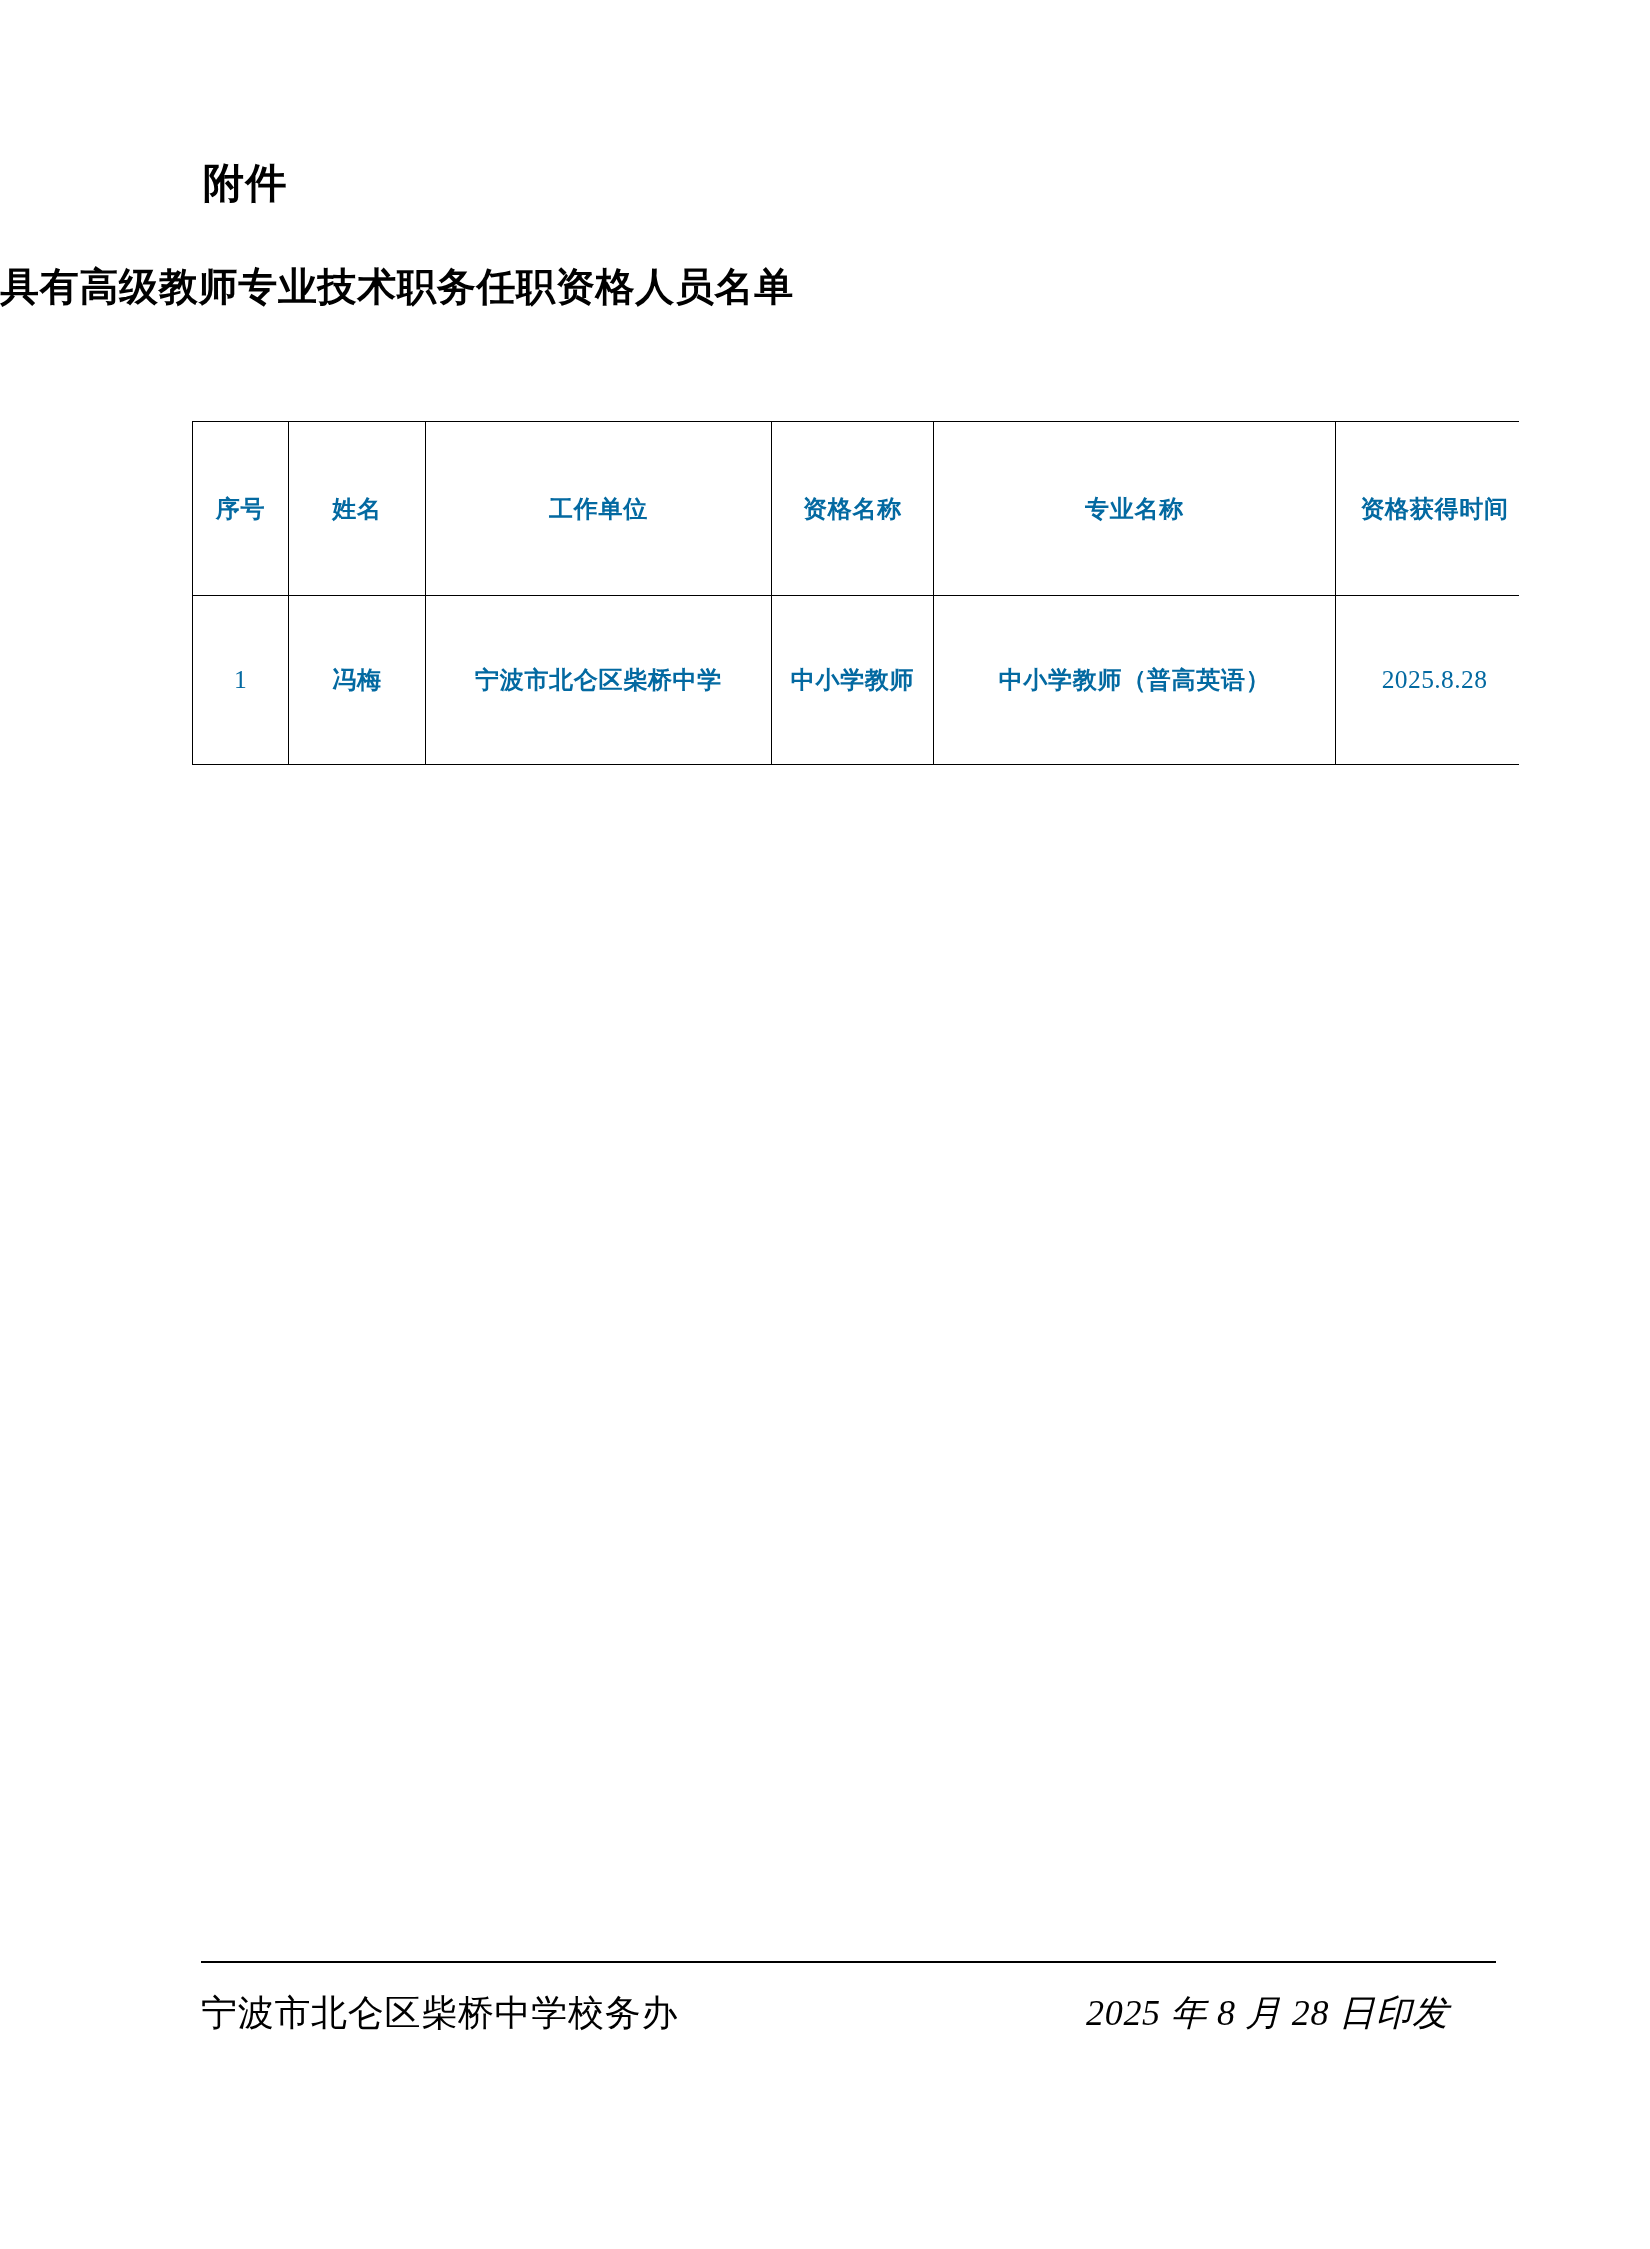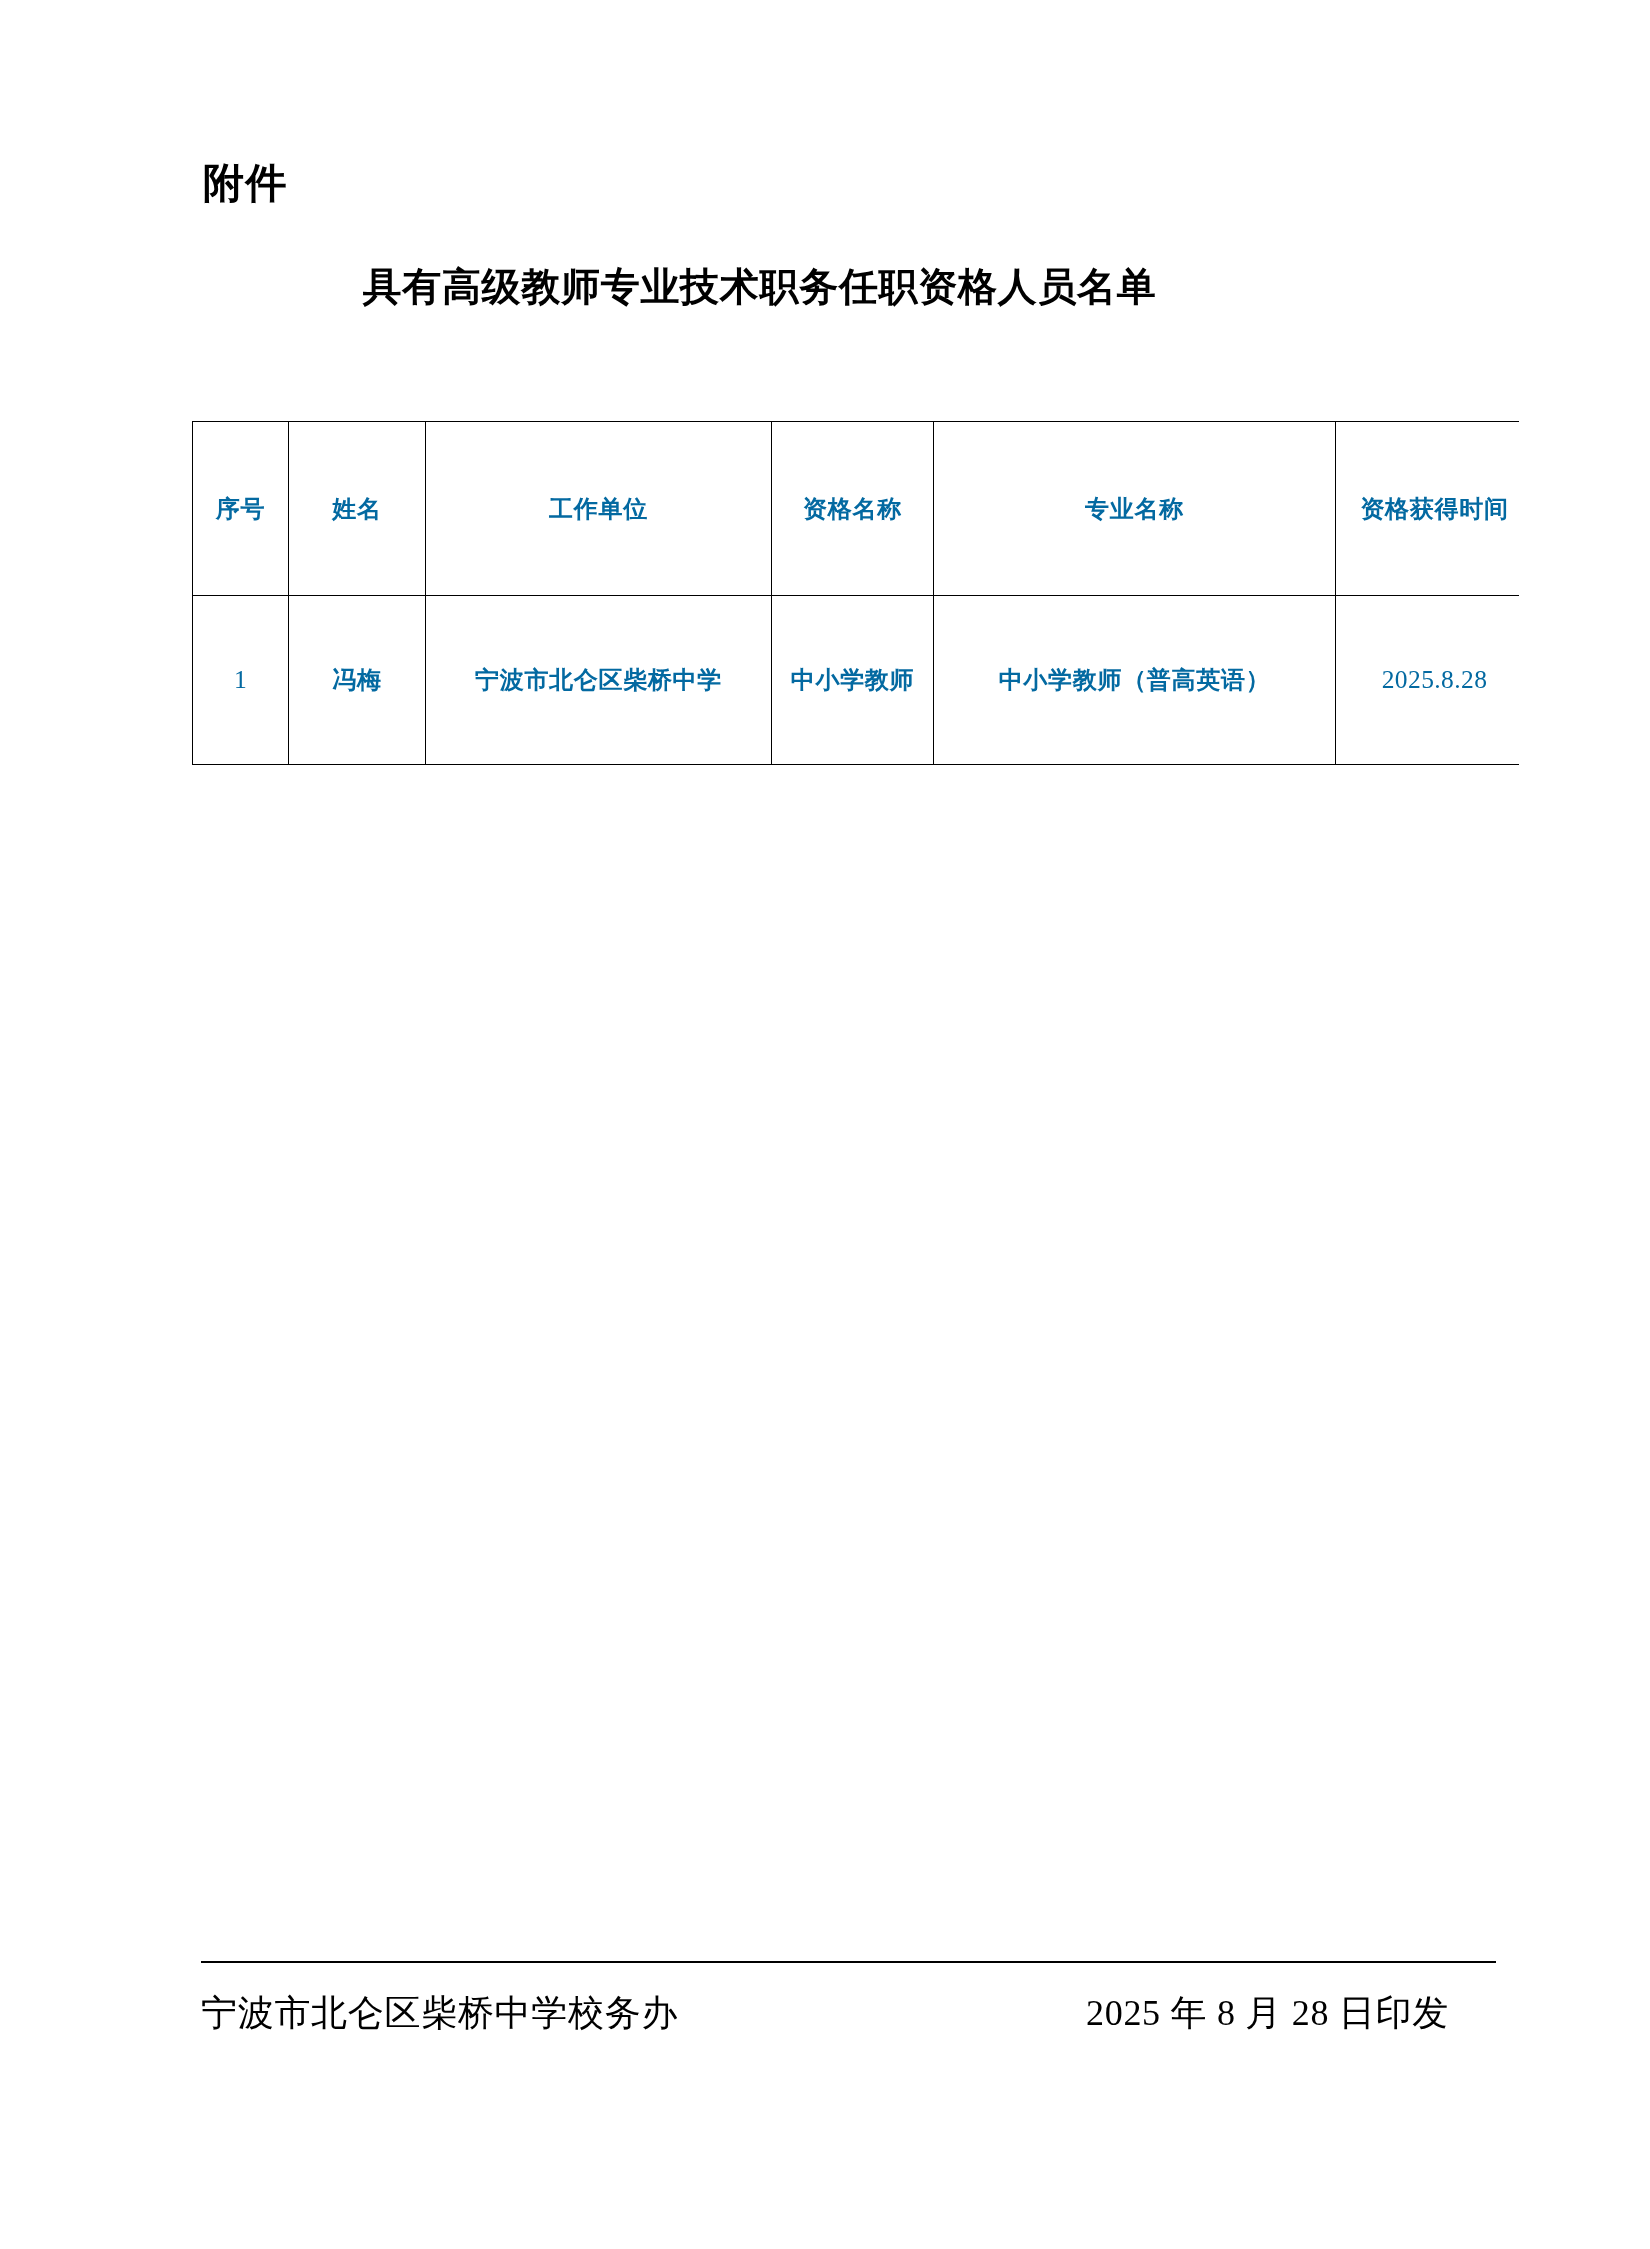--- a/index.html
+++ b/index.html
@@ -29,21 +29,21 @@
     font-weight: 700;
     letter-spacing: 1.5px;
     line-height: 1.2;
     color: #000000;
   }
   .doc-title {
     position: absolute;
     left: 0;
     right: 0;
     top: 260px;
-    text-align: center;
+    text-align: left;
     font-family: "Liberation Sans", "DejaVu Sans", sans-serif;
     font-size: 39px;
     font-weight: 700;
     letter-spacing: 0.7px;
     color: #000000;
   }
   .table-wrap {
     position: absolute;
     left: 192px;
     top: 421px;
@@ -106,20 +106,21 @@
   }
   .footer-right {
     position: absolute;
     left: 1086px;
     top: 1989px;
     font-family: "Liberation Serif", "DejaVu Serif", serif;
     font-size: 36px;
     letter-spacing: 0.7px;
     color: #000000;
     white-space: nowrap;
+    font-style: italic;
   }
 </style>
 </head>
 <body>
 
 <div class="page">
 
   <div class="attachment-label">附件</div>
 
   <div class="doc-title">具有高级教师专业技术职务任职资格人员名单</div>

